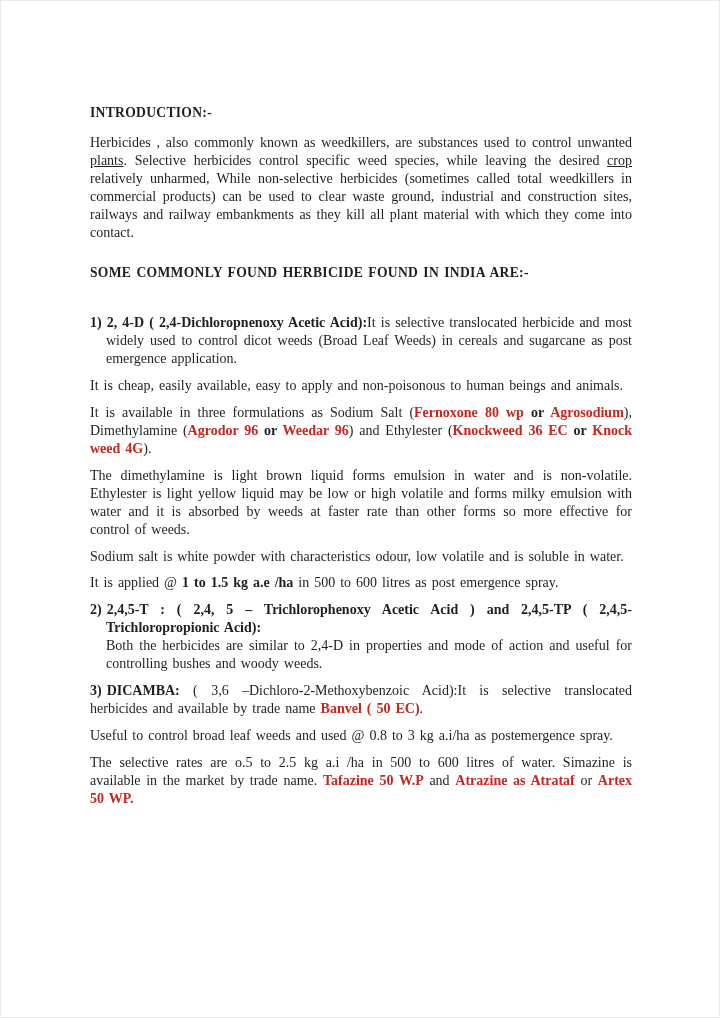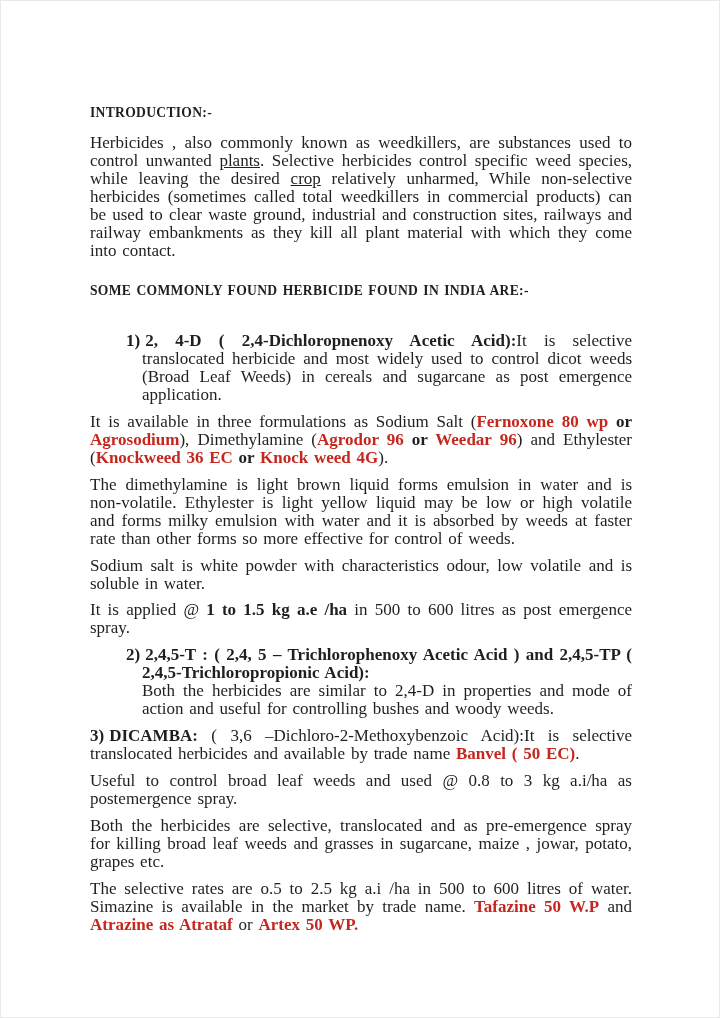--- a/index.html
+++ b/index.html
@@ -20,63 +20,62 @@
     box-sizing:border-box;
     padding:104px 88px 0 90px;
     box-shadow:inset 0 0 0 1px #e9e9e9;
     overflow:hidden;
   }
   .doc{
     width:542px;
     color:var(--ink);
   }
   .block{
-    font-size:17px;
+    font-size:14px;
     line-height:18px;
     text-align:justify;
     margin-top:9px;
     word-spacing:1.5px;
   }
   .block:first-child{margin-top:0;}
   .heading{
     font-weight:bold;
     font-size:13.6px;
     text-align:left;
     letter-spacing:0.3px;
   }
   .block[data-gap="md"]{margin-top:12px;}
   .block[data-gap="lg"]{margin-top:8px;}
   .block[data-gap="xl"]{margin-top:22px;}
   .block[data-gap="xxl"]{margin-top:32px;}
   .li.hang{
     padding-left:16px;
     text-indent:-16px;
-    margin-left:36px;
   }
   .marker{
     font-weight:bold;
     margin-right:5px;
   }
   .seg{text-indent:0;}
   .seg.bold{font-weight:bold;}
   .seg.red{color:var(--red);}
   .seg.und{text-decoration:underline;}
 </style>
 </head>
 <body>
 
 <div class="page">
   <div class="doc">
       <div class="block heading"><span class="seg">INTRODUCTION:-</span></div>
       <div class="block para" data-gap="md"><span class="seg">Herbicides , also commonly known as weedkillers, are substances used to control unwanted </span><span class="seg und">plants</span><span class="seg">. Selective herbicides control specific weed species, while leaving the desired </span><span class="seg und">crop</span><span class="seg"> relatively unharmed, While non-selective herbicides (sometimes called total weedkillers in commercial products) can be used to clear waste ground, industrial and construction sites, railways and railway embankments as they kill all plant material with which they come into contact.</span></div>
       <div class="block heading" data-gap="xl"><span class="seg">SOME COMMONLY FOUND HERBICIDE FOUND IN INDIA ARE:-</span></div>
       <div class="block li hang" data-gap="xxl"><span class="marker">1)</span><span class="seg bold">2, 4-D ( 2,4-Dichloropnenoxy Acetic Acid):</span><span class="seg">It is selective translocated herbicide and most widely used to control dicot weeds (Broad Leaf Weeds) in cereals and sugarcane as post emergence application.</span></div>
+      <div class="block para"><span class="seg">It is cheap, easily available,  easy to apply and non-poisonous to human beings and animals.</span></div>
       <div class="block para"><span class="seg">It is available in three formulations as Sodium Salt (</span><span class="seg bold red">Fernoxone 80 wp</span><span class="seg bold"> or </span><span class="seg bold red">Agrosodium</span><span class="seg">), Dimethylamine (</span><span class="seg bold red">Agrodor 96</span><span class="seg bold"> or </span><span class="seg bold red">Weedar 96</span><span class="seg">) and Ethylester (</span><span class="seg bold red">Knockweed 36 EC</span><span class="seg bold"> or </span><span class="seg bold red">Knock weed 4G</span><span class="seg">).</span></div>
       <div class="block para"><span class="seg">The dimethylamine is light brown liquid forms emulsion in water and is non-volatile. Ethylester is light yellow liquid may be low or high volatile and forms milky emulsion with water and it is absorbed by weeds at faster rate than other forms so more effective for control of weeds.</span></div>
       <div class="block para"><span class="seg">Sodium salt is white powder with characteristics odour, low volatile and is soluble in water.</span></div>
       <div class="block para" data-gap="lg"><span class="seg">It is applied  @ </span><span class="seg bold">1 to 1.5 kg a.e /ha</span><span class="seg"> in 500 to 600 litres  as post emergence  spray.</span></div>
       <div class="block li hang"><span class="marker">2)</span><span class="seg bold">2,4,5-T : ( 2,4, 5 – Trichlorophenoxy Acetic Acid ) and 2,4,5-TP ( 2,4,5-Trichloropropionic Acid):</span><br><span class="seg">Both the herbicides are similar to 2,4-D in properties and mode of action and useful for controlling bushes and woody weeds.</span></div>
       <div class="block li"><span class="marker">3)</span><span class="seg bold">DICAMBA:</span><span class="seg"> ( 3,6 –Dichloro-2-Methoxybenzoic Acid):It is selective translocated herbicides and available by trade name </span><span class="seg bold red">Banvel ( 50 EC)</span><span class="seg">.</span></div>
       <div class="block para"><span class="seg">Useful to control broad leaf weeds and used @ 0.8 to 3 kg a.i/ha as postemergence  spray.</span></div>
-      <div class="block para"><span class="seg">Both the herbicides are selective, translocated and as pre-emergence spray for killing broad leaf weeds and grasses in sugarcane, maize , jowar, potato, grapes etc.</span></div>
       <div class="block para"><span class="seg">The selective rates are o.5 to 2.5 kg a.i /ha in 500 to 600 litres of water. Simazine is available in the market by trade name. </span><span class="seg bold red">Tafazine 50 W.P</span><span class="seg"> and </span><span class="seg bold red">Atrazine as Atrataf</span><span class="seg"> or </span><span class="seg bold red">Artex 50 WP.</span></div>
     </div>
 </div>
 
 </body></html>

